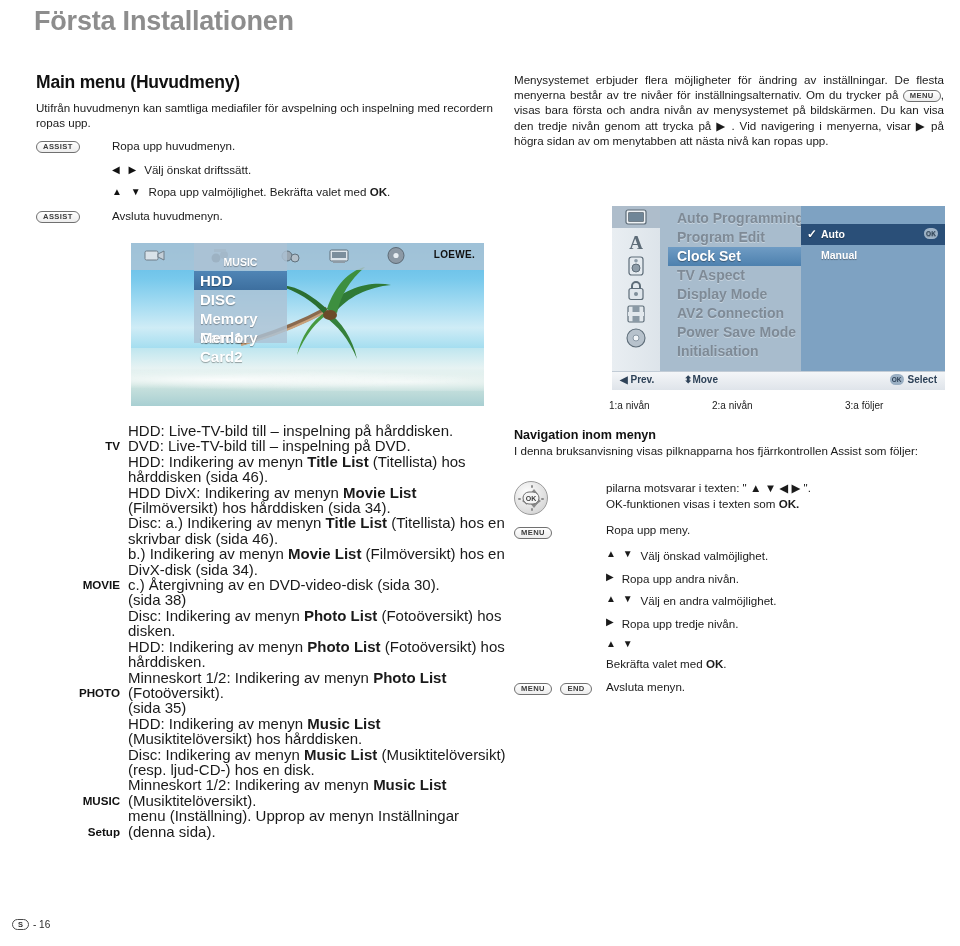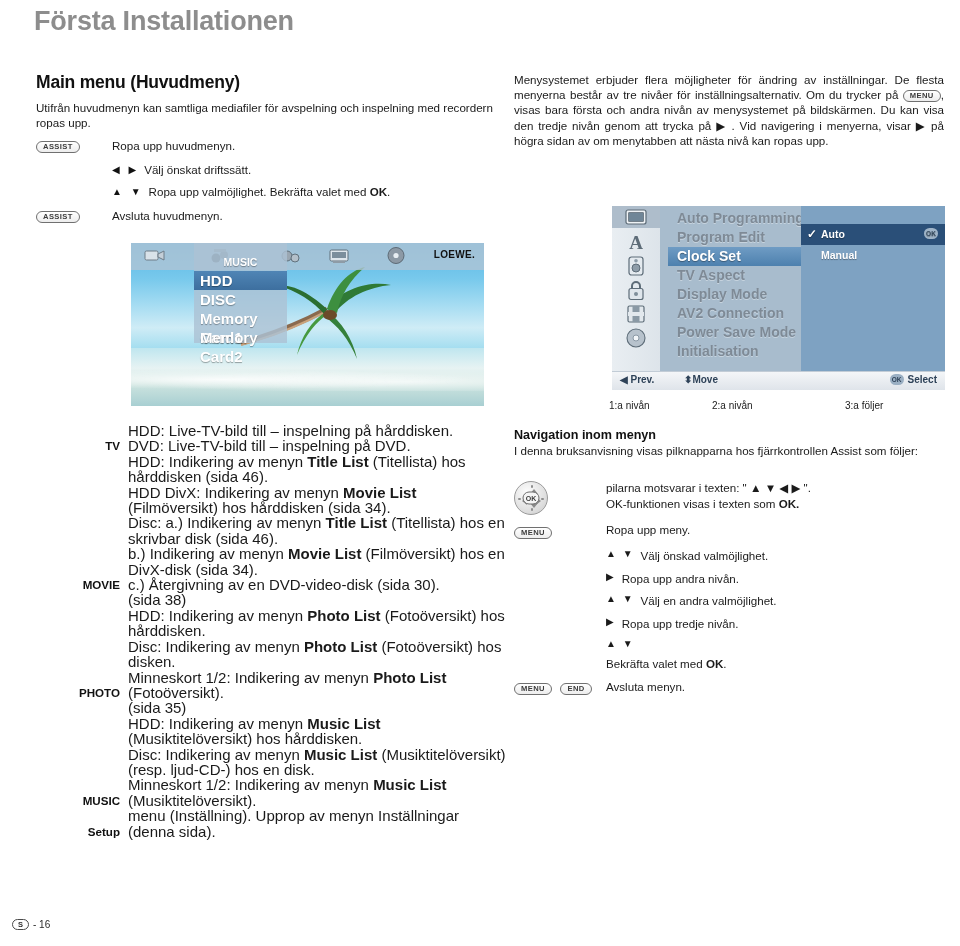--- a/index.html
+++ b/index.html
@@ -316,22 +316,22 @@
         <div>Disc: a.) Indikering av menyn <b>Title List</b> (Titellista) hos en skrivbar disk (sida 46).</div>
         <div>b.) Indikering av menyn <b>Movie List</b> (Filmöversikt) hos en DivX-disk (sida 34).</div>
         <div>c.) Återgivning av en DVD-video-disk (sida 30).</div>
       </div>
     </div>
 
     <div class="def-row">
       <div class="def-key">PHOTO</div>
       <div class="def-val">
         <div>(sida 38)</div>
+        <div>Disc: Indikering av menyn <b>Photo List</b> (Fotoöversikt) hos disken.</div>
         <div>HDD: Indikering av menyn <b>Photo List</b> (Fotoöversikt) hos hårddisken.</div>
-        <div>Disc: Indikering av menyn <b>Photo List</b> (Fotoöversikt) hos disken.</div>
         <div>Minneskort 1/2: Indikering av menyn <b>Photo List</b> (Fotoöversikt).</div>
       </div>
     </div>
 
     <div class="def-row">
       <div class="def-key">MUSIC</div>
       <div class="def-val">
         <div>(sida 35)</div>
         <div>HDD: Indikering av menyn <b>Music List</b> (Musiktitelöversikt) hos hårddisken.</div>
         <div>Disc: Indikering av menyn <b>Music List</b> (Musiktitelöversikt) (resp. ljud-CD-) hos en disk.</div>

